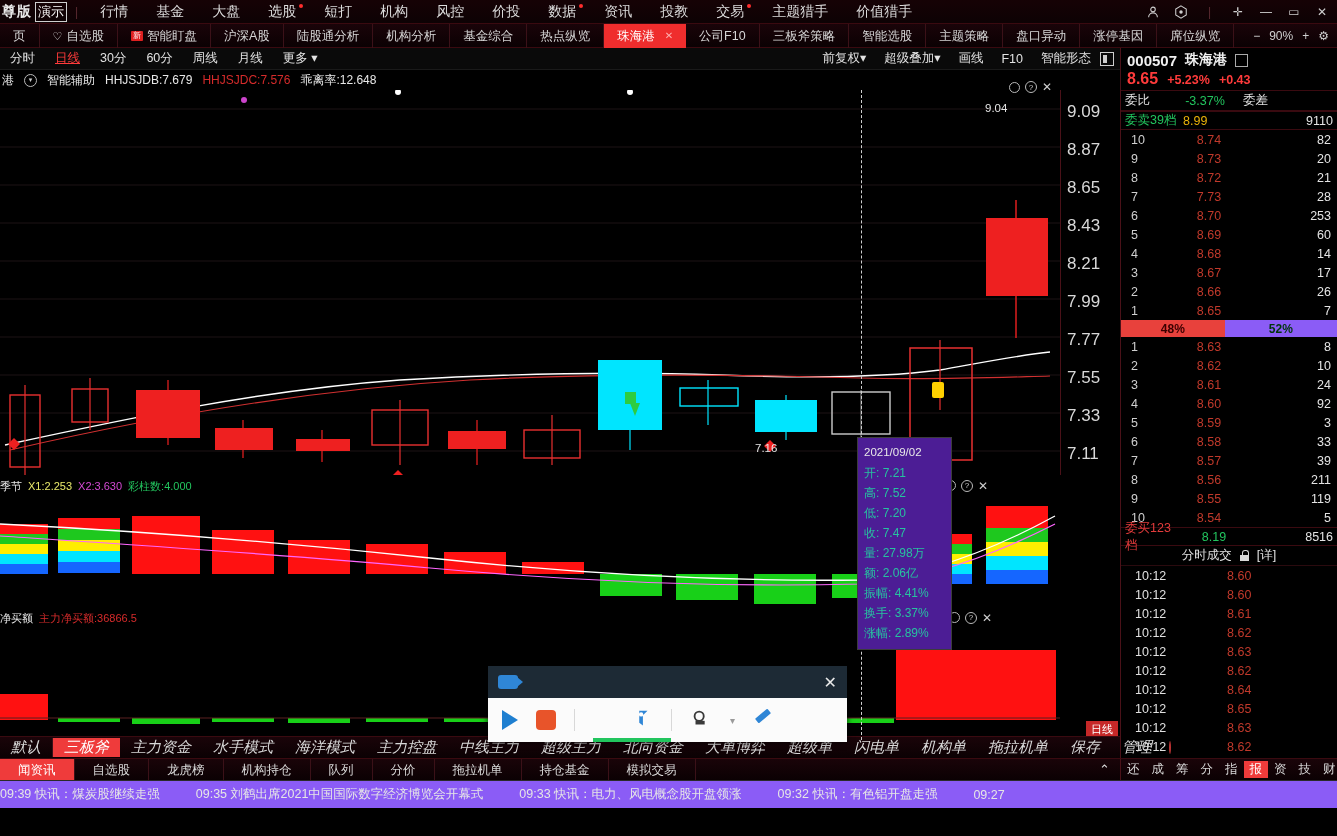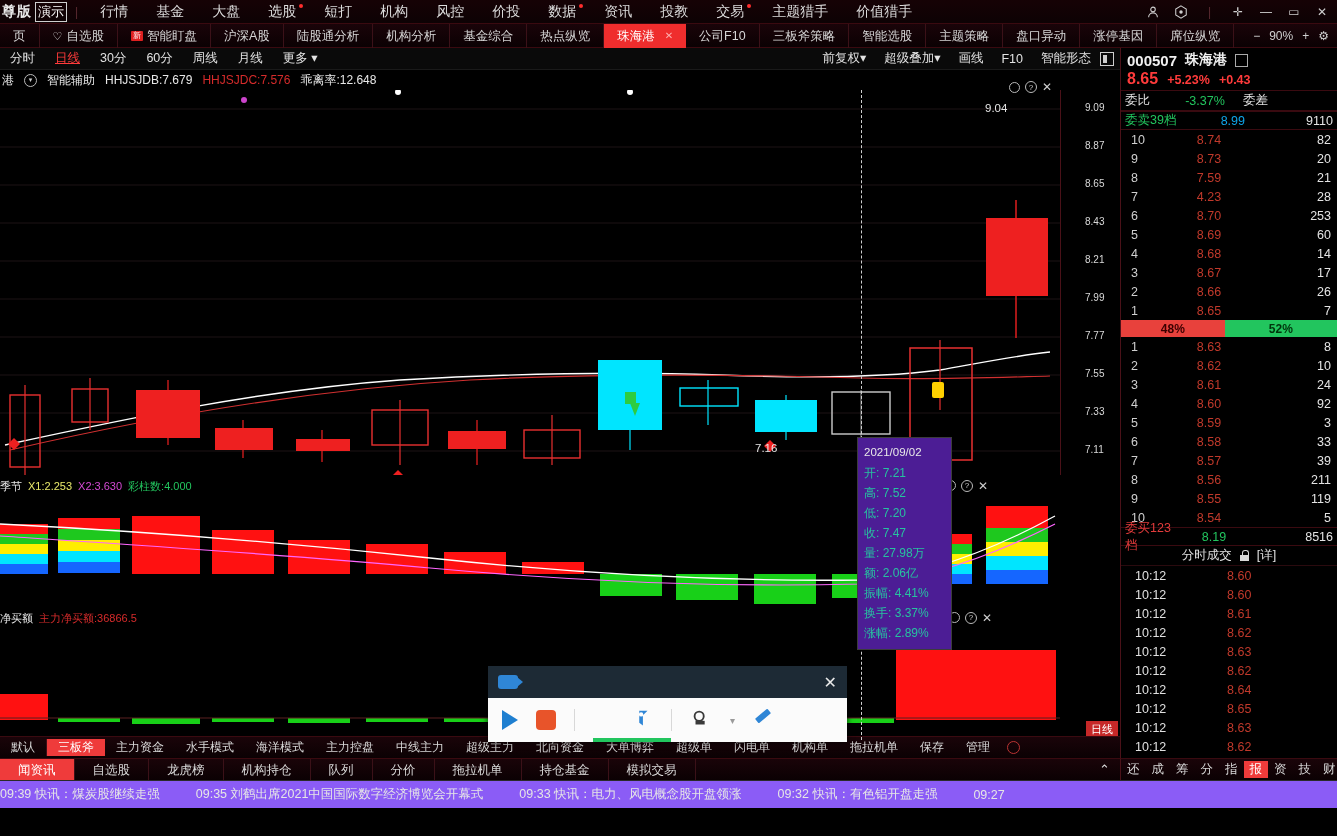--- a/index.html
+++ b/index.html
@@ -76,21 +76,21 @@
     background:#000;
   }
   .circ { width:13px;height:13px;border:1px solid #bbb;border-radius:50%;display:inline-flex;align-items:center;justify-content:center;font-size:7px;color:#ccc;}
   .c-white{color:#e8e8e8;} .c-red{color:#d62b2b;} .c-yellow{color:#e8e86a;}
   .c-green{color:#22c55e;} .c-magenta{color:#d44ad4;}
 
   
   .chartwrap { position:absolute; top:90px; left:0; width:1120px; height:650px; background:#000;}
   .pricepane { position:absolute; top:0; left:0; width:1120px; height:385px; }
   .axisR { position:absolute; right:0; top:0; width:60px; height:100%; border-left:1px solid #4a1118;}
-  .axisR .tick { position:absolute; left:6px; font-size:10px; color:#d8d8d8;margin-left:18px; }
+  .axisR .tick { position:absolute; left:6px; font-size:17px; color:#d8d8d8; }
 
   .subpane1 { position:absolute; top:388px; left:0; width:1120px; height:130px;}
   .subpane2 { position:absolute; top:520px; left:0; width:1120px; height:130px;}
   .panehdr { position:absolute; top:0; left:0; height:16px; display:flex; align-items:center; gap:6px; font-size:11px;}
 
   .panetools {
     position:absolute; display:flex; align-items:center; gap:5px; font-size:11px; color:#cfcfcf;
   }
   .panetools .g { width:11px;height:11px;border-radius:50%;border:1px solid #b9b9b9; display:inline-block;}
   .panetools .q { width:12px;height:12px;border-radius:50%;border:1px solid #b9b9b9; display:inline-flex;align-items:center;justify-content:center;font-size:8px;}
@@ -127,41 +127,41 @@
   .rp-wb .k { color:#e2e2e2; padding-left:4px; width:46px;}
   .rp-wb .v { color:#22c55e; width:76px; text-align:center;}
   .rp-wb .k2 { color:#e2e2e2;}
   .lvlrow { display:flex; align-items:center; height:19px; font-size:12.5px;}
   .lvlrow .n { width:52px; padding-left:10px; color:#cfcfcf;}
   .lvlrow .p { width:72px; text-align:center; color:#c0392b;}
   .lvlrow .v { flex:1; text-align:right; padding-right:6px; color:#e4e4e4;}
   .sellhdr, .buyhdr { display:flex; align-items:center; height:19px; font-size:12.5px; border-top:1px solid #3a0a10;border-bottom:1px solid #3a0a10;}
   .sellhdr .n, .buyhdr .n { width:62px; padding-left:4px; }
   .sellhdr .n { color:#22c55e;} .buyhdr .n { color:#e23b3b;}
-  .sellhdr .p { width:62px; text-align:right; color:#0ea5e9;}
+  .sellhdr .p { width:62px; text-align:left; color:#eab308;}
   .buyhdr .p { width:62px; text-align:center; color:#22c55e;}
   .sellhdr .v, .buyhdr .v { flex:1; text-align:right; padding-right:4px; color:#e4e4e4;}
   .ratiobar { display:flex; height:17px; font-size:12px; font-weight:bold;}
   .ratiobar .l { background:#e8413c; color:#3a0000; display:flex;align-items:center;justify-content:center;}
-  .ratiobar .r { background:#22c55e; color:#00350c; display:flex;align-items:center;justify-content:center;}
+  .ratiobar .r { background:#8b5cf6; color:#00350c; display:flex;align-items:center;justify-content:center;}
   .tickhdr { display:flex; align-items:center; justify-content:center; gap:8px; height:20px; font-size:12.5px; color:#e2e2e2; border-bottom:1px solid #2a0a0e;}
   .tickrow { display:flex; height:19px; font-size:12.5px; align-items:center;}
   .tickrow .t { width:86px; padding-left:14px; color:#e0e0e0;}
   .tickrow .p { flex:1; text-align:left; padding-left:20px; color:#c0392b;}
   .lock { width:9px;height:11px; position:relative; display:inline-block;}
   .lock:before{content:"";position:absolute;left:0;bottom:0;width:9px;height:6px;background:#d8d8d8;}
   .lock:after{content:"";position:absolute;left:2px;top:0;width:5px;height:5px;border:1.4px solid #d8d8d8;border-bottom:none;border-radius:3px 3px 0 0;}
 
   
   .botbar1 {
     position:absolute; left:0; bottom:78px; width:1120px; height:22px;
     background:linear-gradient(#1a0409,#0b0103); display:flex; align-items:center;
     border-top:1px solid #3a0a10;
   }
-  .botbar1 .b { padding:0 11px; font-size:12px; color:#d8d8d8; cursor:pointer; white-space:nowrap;}
+  .botbar1 .b { padding:0 11px; font-size:15px; color:#d8d8d8; cursor:pointer; white-space:nowrap;font-style:italic;}
   .botbar1 .b.active { background:#ef3b3b; color:#fff; }
   .botbar1 .b:first-child { border-right:1px solid #3b1118; }
 
   .botbar2 {
     position:absolute; left:0; bottom:56px; width:1120px; height:22px;
     background:linear-gradient(#1a0409,#0b0103); display:flex; align-items:center;
     border-top:1px solid #3a0a10;
   }
   .botbar2 .b { padding:0 18px; font-size:12.5px; color:#d8d8d8; cursor:pointer; border-right:1px solid #3b1118; height:22px; line-height:22px; white-space:nowrap;}
   .botbar2 .b.active { background:#ef3b3b; color:#fff; }
@@ -575,26 +575,26 @@
           <span class="p">8.74</span>
           <span class="v">82</span>
         </div>
       <div class="lvlrow">
           <span class="n">9</span>
           <span class="p">8.73</span>
           <span class="v">20</span>
         </div>
       <div class="lvlrow">
           <span class="n">8</span>
-          <span class="p">7.59</span>
+          <span class="p">8.72</span>
           <span class="v">21</span>
         </div>
       <div class="lvlrow">
           <span class="n">7</span>
-          <span class="p">4.23</span>
+          <span class="p">7.73</span>
           <span class="v">28</span>
         </div>
       <div class="lvlrow">
           <span class="n">6</span>
           <span class="p">8.70</span>
           <span class="v">253</span>
         </div>
       <div class="lvlrow">
           <span class="n">5</span>
           <span class="p">8.69</span>

